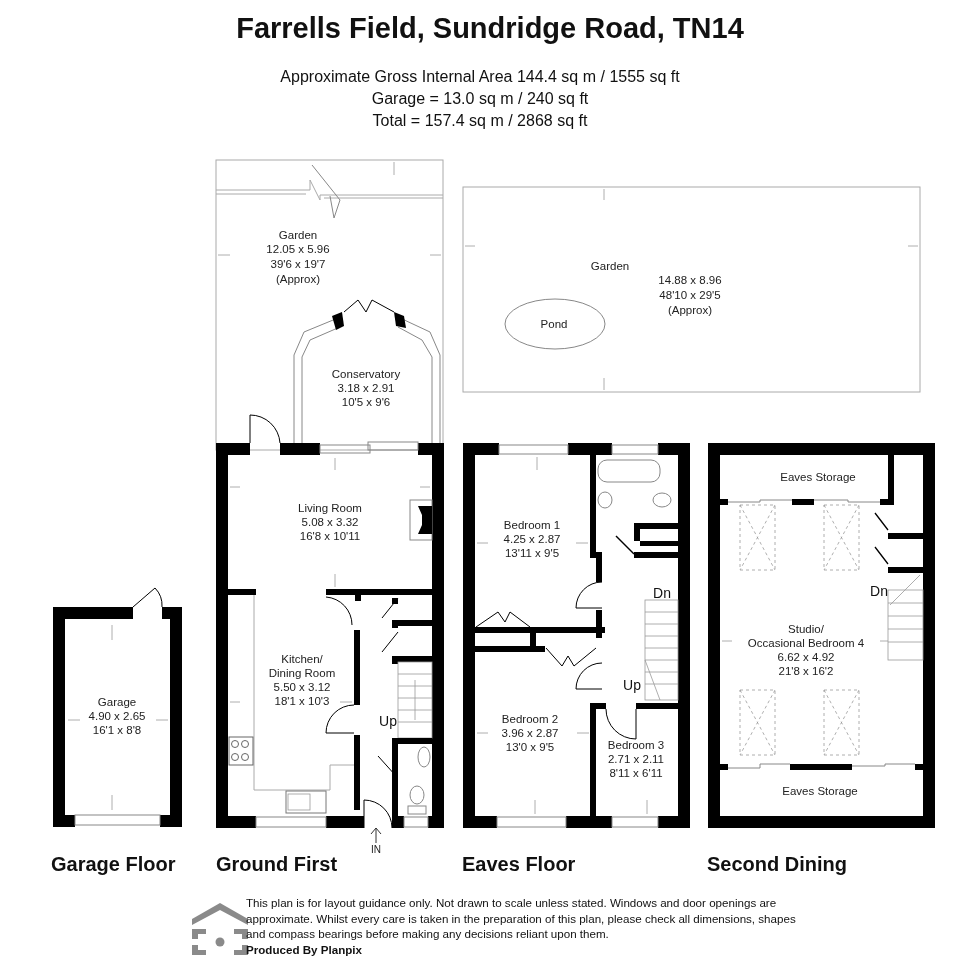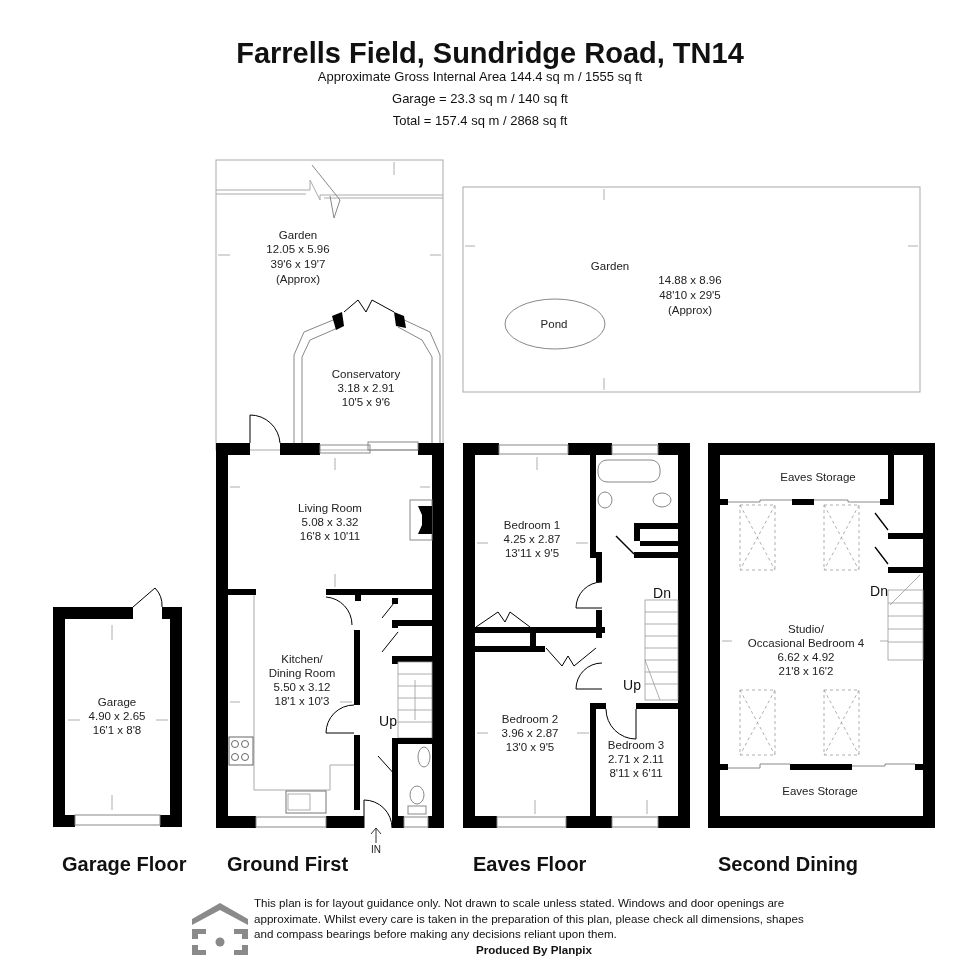--- a/index.html
+++ b/index.html
@@ -1,32 +1,32 @@
 <!DOCTYPE html>
 <html><head>
 <meta charset="utf-8">
 <style>
   html, body { margin: 0; padding: 0; background: #ffffff; }
   body { width: 980px; height: 978px; position: relative; overflow: hidden; font-family: "Liberation Sans", sans-serif; color: #111; }
-  .title { position: absolute; left: 0; width: 980px; top: 12px; text-align: center; font-weight: bold; font-size: 29px; letter-spacing: 0px; margin-top: 25px; }
-  .area { position: absolute; left: 0; width: 960px; text-align: center; font-size: 13px; line-height: 22px; }
+  .title { position: absolute; left: 0; width: 980px; top: 12px; text-align: center; font-weight: bold; font-size: 29px; letter-spacing: 0px; }
+  .area { position: absolute; left: 0; width: 960px; text-align: center; font-size: 16px; line-height: 22px; }
   #plan { position: absolute; left: 0; top: 0; }
   .lbl { font-family: "Liberation Sans", sans-serif; font-size: 11.5px; fill: #222; text-anchor: middle; }
   .stairlbl { font-family: "Liberation Sans", sans-serif; font-size: 14px; fill: #111; text-anchor: middle; }
-  .floor-label { position: absolute; top: 853px; font-weight: bold; font-size: 20px; margin-left: 11px; }
-  .disclaimer { position: absolute; left: 254px; top: 895px; width: 560px; font-size: 11.6px; line-height: 15.5px; color: #111; font-family: "Liberation Sans", sans-serif; }
-  .disclaimer b { display: block; text-align: center; }
+  .floor-label { position: absolute; top: 853px; font-weight: bold; font-size: 20px; }
+  .disclaimer { position: absolute; left: 246px; top: 895px; width: 560px; font-size: 11.6px; line-height: 15.5px; color: #111; font-family: "Liberation Sans", sans-serif; }
+  .disclaimer b { display: block; }
   .logo { position: absolute; left: 190px; top: 897px; width: 60px; height: 60px; }
 </style>
 </head>
 <body>
 
 <div class="title">Farrells Field, Sundridge Road, TN14</div>
 <div class="area" style="top:66px">Approximate Gross Internal Area 144.4 sq m / 1555 sq ft</div>
-<div class="area" style="top:88px">Garage = 23.3 sq m / 140 sq ft</div>
+<div class="area" style="top:88px">Garage = 13.0 sq m / 240 sq ft</div>
 <div class="area" style="top:110px">Total = 157.4 sq m / 2868 sq ft</div>
 
 <svg id="plan" width="980" height="978" viewBox="0 0 980 978" xmlns="http://www.w3.org/2000/svg">
   <defs>
     <marker id="arr" markerWidth="6" markerHeight="6" refX="5" refY="3" orient="auto">
         <path d="M0,0 L6,3 L0,6 z" fill="#222"></path>
       </marker>
   </defs>
 
   <g>

